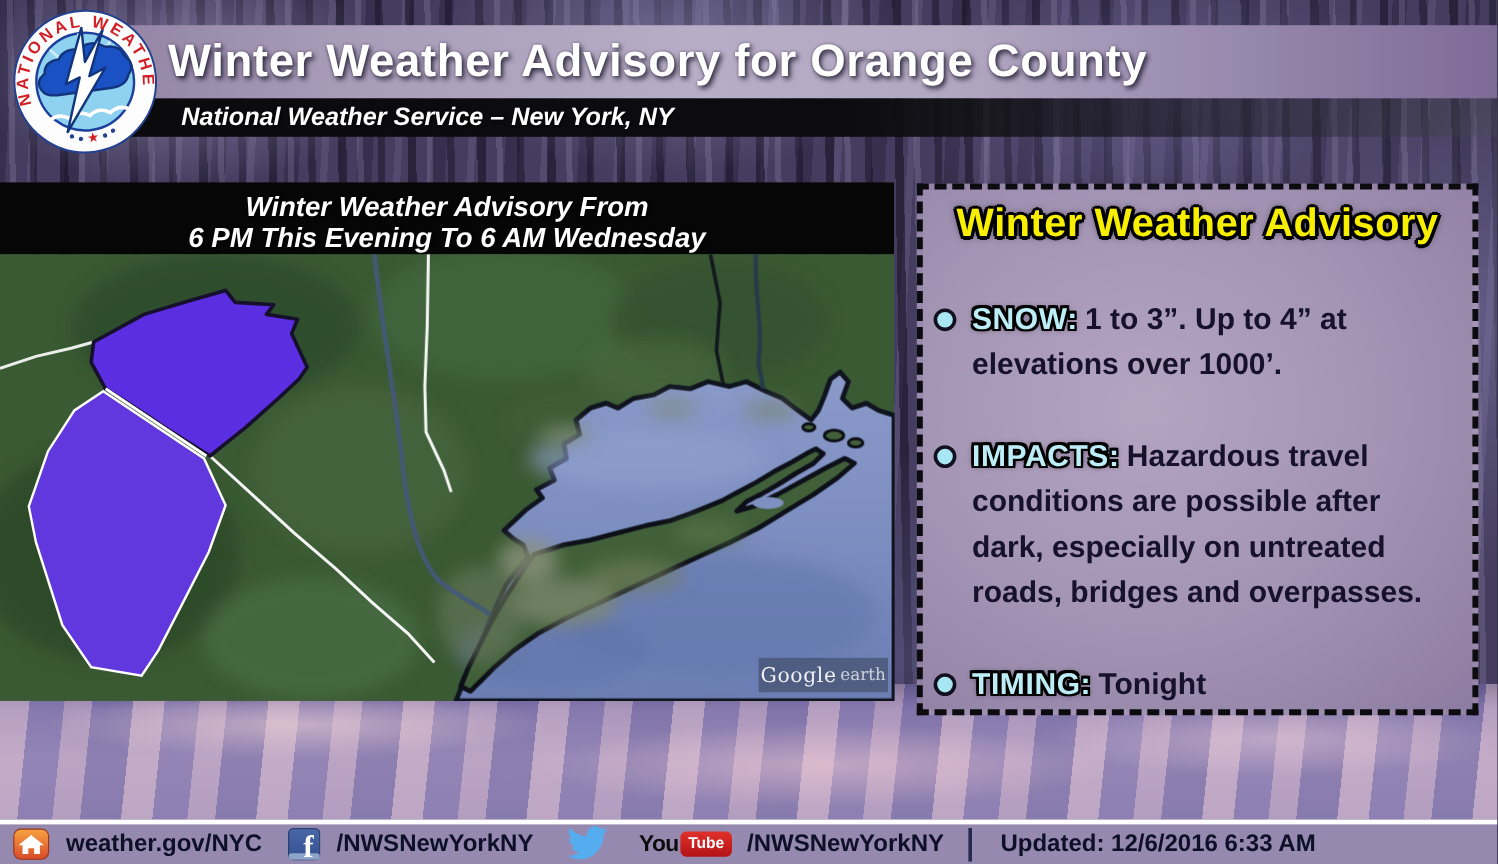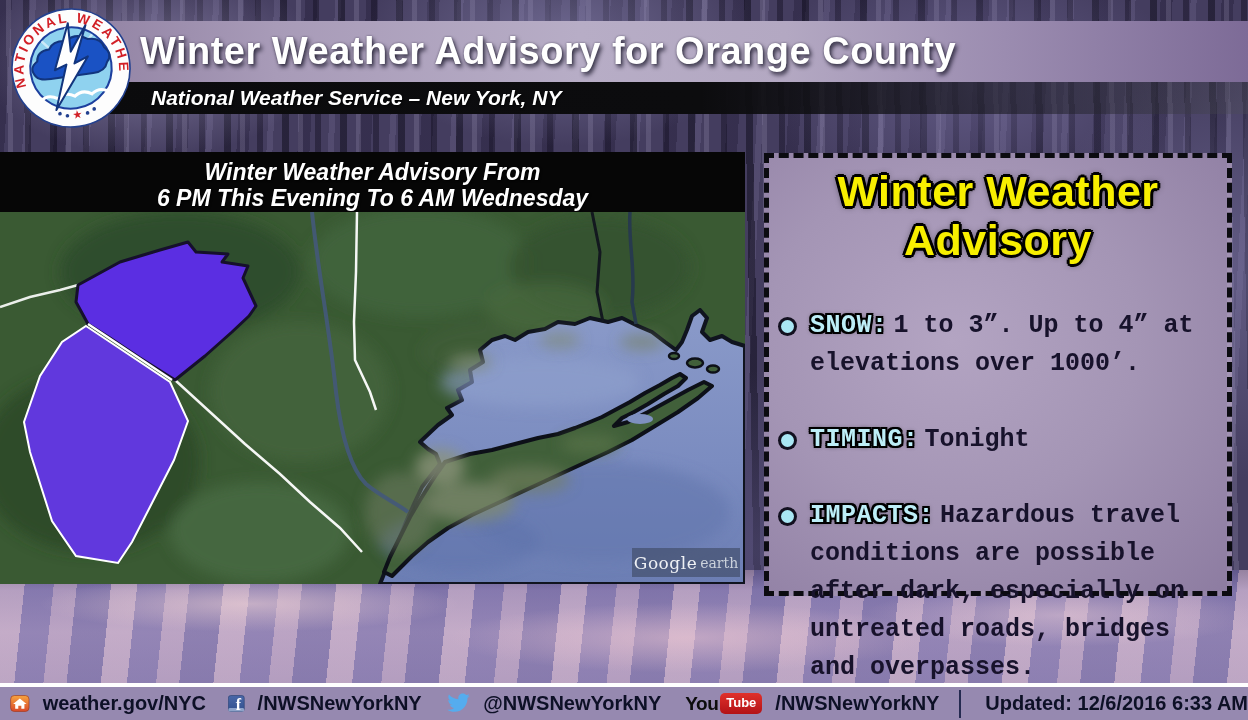--- a/index.html
+++ b/index.html
@@ -66,33 +66,33 @@
   }
   .gwm .b{color:#eef0f4;font-size:17px;letter-spacing:.5px;}
   .gwm .e{color:#ccd2dc;font-size:14px;margin-left:3px;}
   
   .panel{
     position:absolute;left:764px;top:153px;width:468px;height:443px;box-sizing:border-box;
     border:5px dashed #0b0b10;
     background:radial-gradient(ellipse at 40% 42%, #b3a4c2 0%, #a495b5 48%, #8d7ca1 100%);
   }
   .panel-title{
-    margin:9px 0 0;text-align:center;font-size:43px;font-weight:bold;color:#f8ef00;
+    margin:9px 0 0;text-align:center;font-size:33px;font-weight:bold;color:#f8ef00;
     letter-spacing:.5px;
     text-shadow:-2px -2px 0 #000,2px -2px 0 #000,-2px 2px 0 #000,2px 2px 0 #000,
                 -3px 0 0 #000,3px 0 0 #000,0 -3px 0 #000,0 3px 0 #000,0 0 7px rgba(0,0,0,.85);
   }
   .panel ul{list-style:none;margin:42px 0 0;padding:0 14px 0 8px;}
   .panel li{display:flex;margin-top:38px;}
   .panel li:first-child{margin-top:0;}
   .dot{
     flex:0 0 13px;width:13px;height:13px;border-radius:50%;background:#a9e6f3;
     box-shadow:0 0 0 3px #12101f;margin:13px 16px 0 4px;
   }
-  .btxt{font-size:25px;line-height:38px;font-weight:bold;color:#17122b;font-family:Liberation Mono, monospace;}
+  .btxt{font-size:25px;line-height:38px;font-weight:bold;color:#17122b;}
   .k{
     color:#bdeef7;letter-spacing:.5px;margin-right:6px;
     text-shadow:-2px -2px 0 #000,2px -2px 0 #000,-2px 2px 0 #000,2px 2px 0 #000,
                 -2px 0 0 #000,2px 0 0 #000,0 -2px 0 #000,0 2px 0 #000,0 0 5px rgba(0,0,0,.9);
   }
   
   .footer{
     position:absolute;left:0;top:683px;width:1248px;height:37px;box-sizing:border-box;
     background:#9689b0;border-top:4px solid #ffffff;
     display:flex;align-items:center;color:#0d1026;font-weight:bold;font-size:20px;
@@ -226,25 +226,25 @@
 
   <div class="panel">
     <div class="panel-title">Winter Weather Advisory</div>
     <ul>
       <li>
         <span class="dot"></span>
         <span class="btxt"><span class="k">SNOW:</span><span>1 to 3”. Up to 4” at elevations over 1000’.</span></span>
       </li>
       <li>
         <span class="dot"></span>
-        <span class="btxt"><span class="k">TIMING:</span><span>Tonight</span></span>
+        <span class="btxt"><span class="k">IMPACTS:</span><span>Hazardous travel conditions are possible after dark, especially on untreated roads, bridges and overpasses.</span></span>
       </li>
       <li>
         <span class="dot"></span>
-        <span class="btxt"><span class="k">IMPACTS:</span><span>Hazardous travel conditions are possible after dark, especially on untreated roads, bridges and overpasses.</span></span>
+        <span class="btxt"><span class="k">TIMING:</span><span>Tonight</span></span>
       </li>
     </ul>
   </div>
 
   <div class="footer">
     <svg class="home-ic" viewBox="0 0 32 28">
       <defs>
           <linearGradient id="hg" x1="0" y1="0" x2="0" y2="1">
         <stop offset="0" stop-color="#f7a440"></stop>
             <stop offset="100%" stop-color="#d8492b"></stop>
@@ -264,21 +264,20 @@
         </defs>
       <rect x="0.5" y="0.5" width="26" height="26" rx="4" fill="url(#fg)" stroke="#27406f" stroke-width="1"></rect>
       <rect x="0.5" y="21" width="26" height="5.5" rx="2.5" fill="#9db1d4" opacity=".85"></rect>
       <text x="17" y="24" font-size="26" font-weight="bold" fill="#ffffff" text-anchor="middle" font-family="Liberation Serif, serif">f</text>
     </svg>
     <span class="f-label">/NWSNewYorkNY</span>
 
     <svg class="tw-ic" viewBox="0 0 24 20">
       <path fill="#55acee" d="M23.4 2.4c-.8.4-1.7.6-2.6.8.9-.6 1.6-1.5 2-2.5-.9.5-1.9.9-2.9 1.1C19 .9 17.8.3 16.5.3c-2.5 0-4.5 2-4.5 4.5 0 .4 0 .7.1 1-3.7-.2-7-2-9.2-4.7-.4.7-.6 1.4-.6 2.3 0 1.6.8 2.9 2 3.7-.7 0-1.4-.2-2-.5v.1c0 2.2 1.5 4 3.6 4.4-.4.1-.8.2-1.2.2-.3 0-.6 0-.9-.1.6 1.8 2.2 3.1 4.2 3.1-1.5 1.2-3.5 1.9-5.6 1.9-.4 0-.7 0-1.1-.1 2 1.3 4.4 2 6.9 2 8.3 0 12.8-6.9 12.8-12.8v-.6c.9-.6 1.6-1.4 2.4-2.3z"></path>
     </svg>
-    <span class="f-label">@NWSNewYorkNY</span>
 
     <span class="yt">
       <span class="yt-you">You</span>
       <span class="yt-tube">Tube</span>
     </span>
     <span class="f-label">/NWSNewYorkNY</span>
 
     <span class="f-div"></span>
     <span class="f-updated">Updated: 12/6/2016 6:33 AM</span>
   </div>

